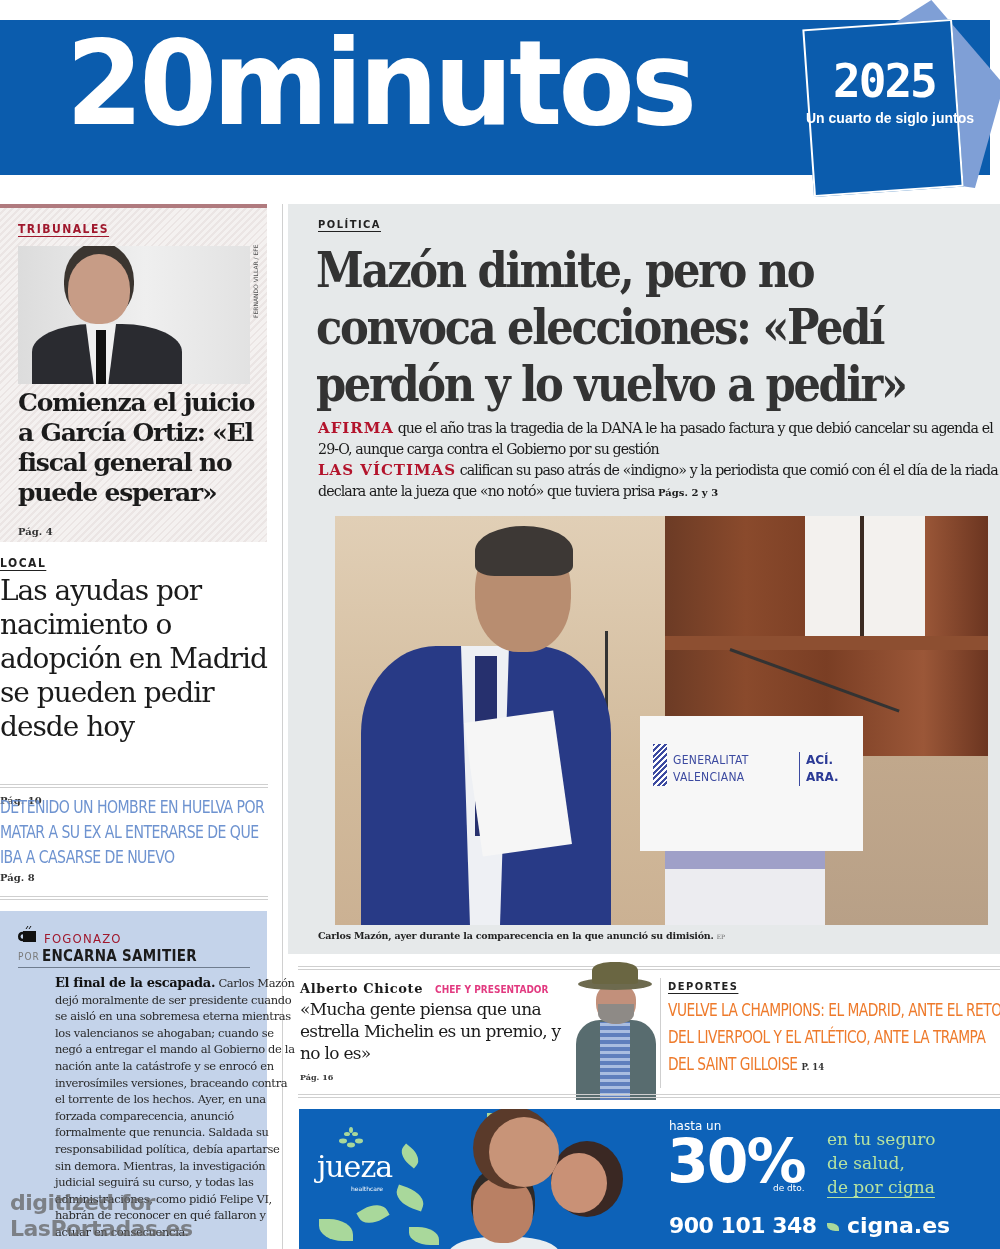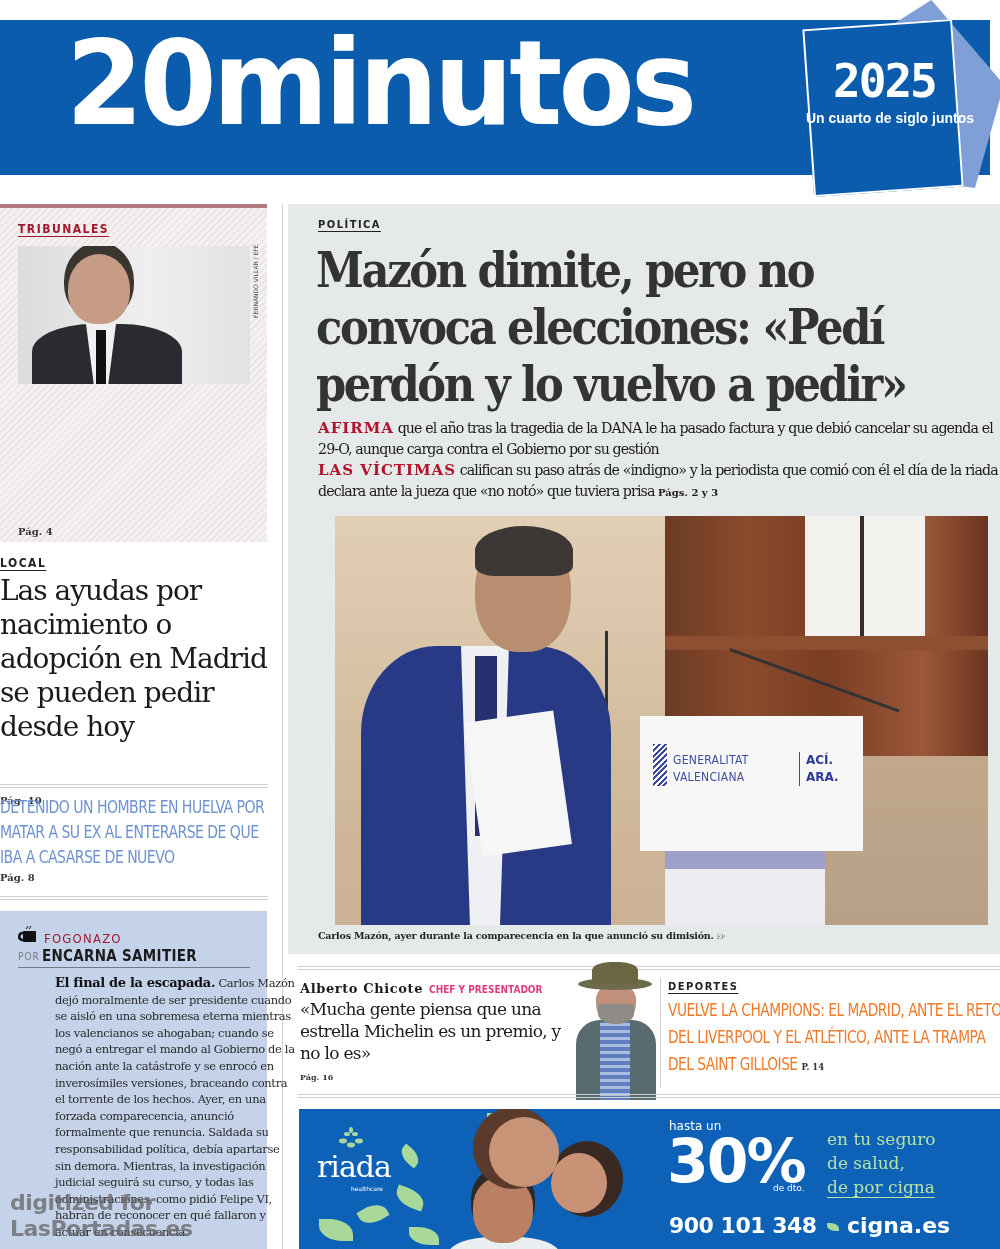--- a/index.html
+++ b/index.html
@@ -79,21 +79,21 @@
   .mp-mic { position: absolute; left: 395px; top: 132px; width: 180px; height: 3px; background: #333; transform: rotate(20deg); transform-origin: left center; }
   .mp-mic2 { position: absolute; left: 270px; top: 115px; width: 3px; height: 90px; background: #333; }
 
   .main-caption { position: absolute; left: 30px; top: 726px; font-family: "DejaVu Serif", serif; font-weight: bold; font-size: 9.5px; color: #222; letter-spacing: -0.2px; }
   .main-caption .src { font-weight: normal; font-size: 6px; color: #666; }
 
   
   .hr3 { left: 298px; top: 966px; width: 702px; }
   .chicote { position: absolute; left: 300px; top: 978px; width: 280px; }
   .chicote-name { font-family: "DejaVu Serif", serif; font-weight: bold; font-size: 13px; letter-spacing: 0.6px; color: #1b1b1b; }
-  .chicote-role { font-family: "DejaVu Sans Condensed", "DejaVu Sans", sans-serif; font-weight: bold; font-size: 10px; color: #e23a80; margin-left: 6px; }
+  .chicote-role { font-family: "DejaVu Sans Condensed", "DejaVu Sans", sans-serif; font-weight: bold; font-size: 10px; color: #e23a80; margin-left: 12px; }
   .chicote-quote { position: absolute; left: 300px; top: 998px; width: 270px; font-family: "DejaVu Serif", serif; font-size: 17px; line-height: 22px; color: #1b1b1b; letter-spacing: -0.7px; }
   .chicote-page { position: absolute; left: 300px; top: 1072px; font-size: 8px; }
   .chicote-photo { position: absolute; left: 570px; top: 960px; width: 88px; height: 140px; }
   .ch-hat-brim { position: absolute; left: 8px; top: 18px; width: 74px; height: 12px; border-radius: 50%; background: #6d6a4e; }
   .ch-hat-top { position: absolute; left: 22px; top: 2px; width: 46px; height: 22px; border-radius: 40% 40% 10% 10%; background: #6a6642; }
   .ch-face { position: absolute; left: 26px; top: 24px; width: 40px; height: 40px; border-radius: 40% 40% 50% 50%; background: #c2907b; }
   .ch-beard { position: absolute; left: 28px; top: 44px; width: 36px; height: 20px; border-radius: 0 0 50% 50%; background: #8e8a86; }
   .ch-jacket { position: absolute; left: 6px; top: 60px; width: 80px; height: 80px; border-radius: 30% 30% 0 0; background: #586c6f; }
   .ch-shirt { position: absolute; left: 30px; top: 62px; width: 30px; height: 78px; background: repeating-linear-gradient(0deg, #5f7fbd 0px, #5f7fbd 4px, #a9bde0 4px, #a9bde0 7px); }
   .vr-small { position: absolute; left: 660px; top: 978px; width: 1px; height: 110px; background: #cfcfcf; }
@@ -137,20 +137,21 @@
 
 <div class="tribunales-box">
   <div class="section-label trib-label">TRIBUNALES</div>
   <div class="trib-photo">
     <div class="suit"></div>
     <div class="shirt"></div>
     <div class="tie"></div>
     <div class="head"></div>
   </div>
   <div class="credit-vert">FERNANDO VILLAR / EFE</div>
+  <div class="trib-headline">Comienza el juicio a García Ortiz: «El fiscal general no puede esperar»</div>
   <div class="page-ref trib-page">Pág. 4</div>
 </div>
 
 <div class="section-label local-label">LOCAL</div>
 <div class="local-headline">Las ayudas por nacimiento o adopción en Madrid se pueden pedir desde hoy</div>
 <div class="page-ref local-page">Pág. 10</div>
 
 <div class="hrule-double hr1"></div>
 <div class="detenido">DETENIDO UN HOMBRE EN HUELVA POR MATAR A SU EX AL ENTERARSE DE QUE IBA A CASARSE DE NUEVO</div>
 <div class="page-ref det-page">Pág. 8</div>
@@ -237,21 +238,21 @@
   <div class="ad-leaf" style="left:100px;top:40px;width:22px;height:14px;transform:rotate(40deg);"></div>
   <div class="ad-leaf" style="left:188px;top:4px;width:16px;height:12px;"></div>
   <svg class="ad-sprout" viewBox="0 0 32 22">
     <ellipse cx="8" cy="14" rx="4" ry="2.4" fill="#a9d89b"></ellipse>
     <ellipse cx="24" cy="14" rx="4" ry="2.4" fill="#a9d89b"></ellipse>
     <ellipse cx="12" cy="7" rx="3" ry="2" fill="#a9d89b"></ellipse>
     <ellipse cx="20" cy="7" rx="3" ry="2" fill="#a9d89b"></ellipse>
     <ellipse cx="16" cy="3" rx="2" ry="3" fill="#a9d89b"></ellipse>
     <ellipse cx="16" cy="18" rx="4" ry="2.4" fill="#a9d89b"></ellipse>
   </svg>
-  <div class="ad-logo">riada</div>
+  <div class="ad-logo">jueza</div>
   <div class="ad-logo-sub">healthcare</div>
   <div class="ad-people">
     <div class="adp-shirt"></div>
     <div class="adp-man"></div>
     <div class="adp-woman"></div>
     <div class="adp-girl"></div>
   </div>
   <div class="ad-hasta">hasta un</div>
   <div class="ad-pct">30%</div>
   <div class="ad-dto">de dto.</div>

